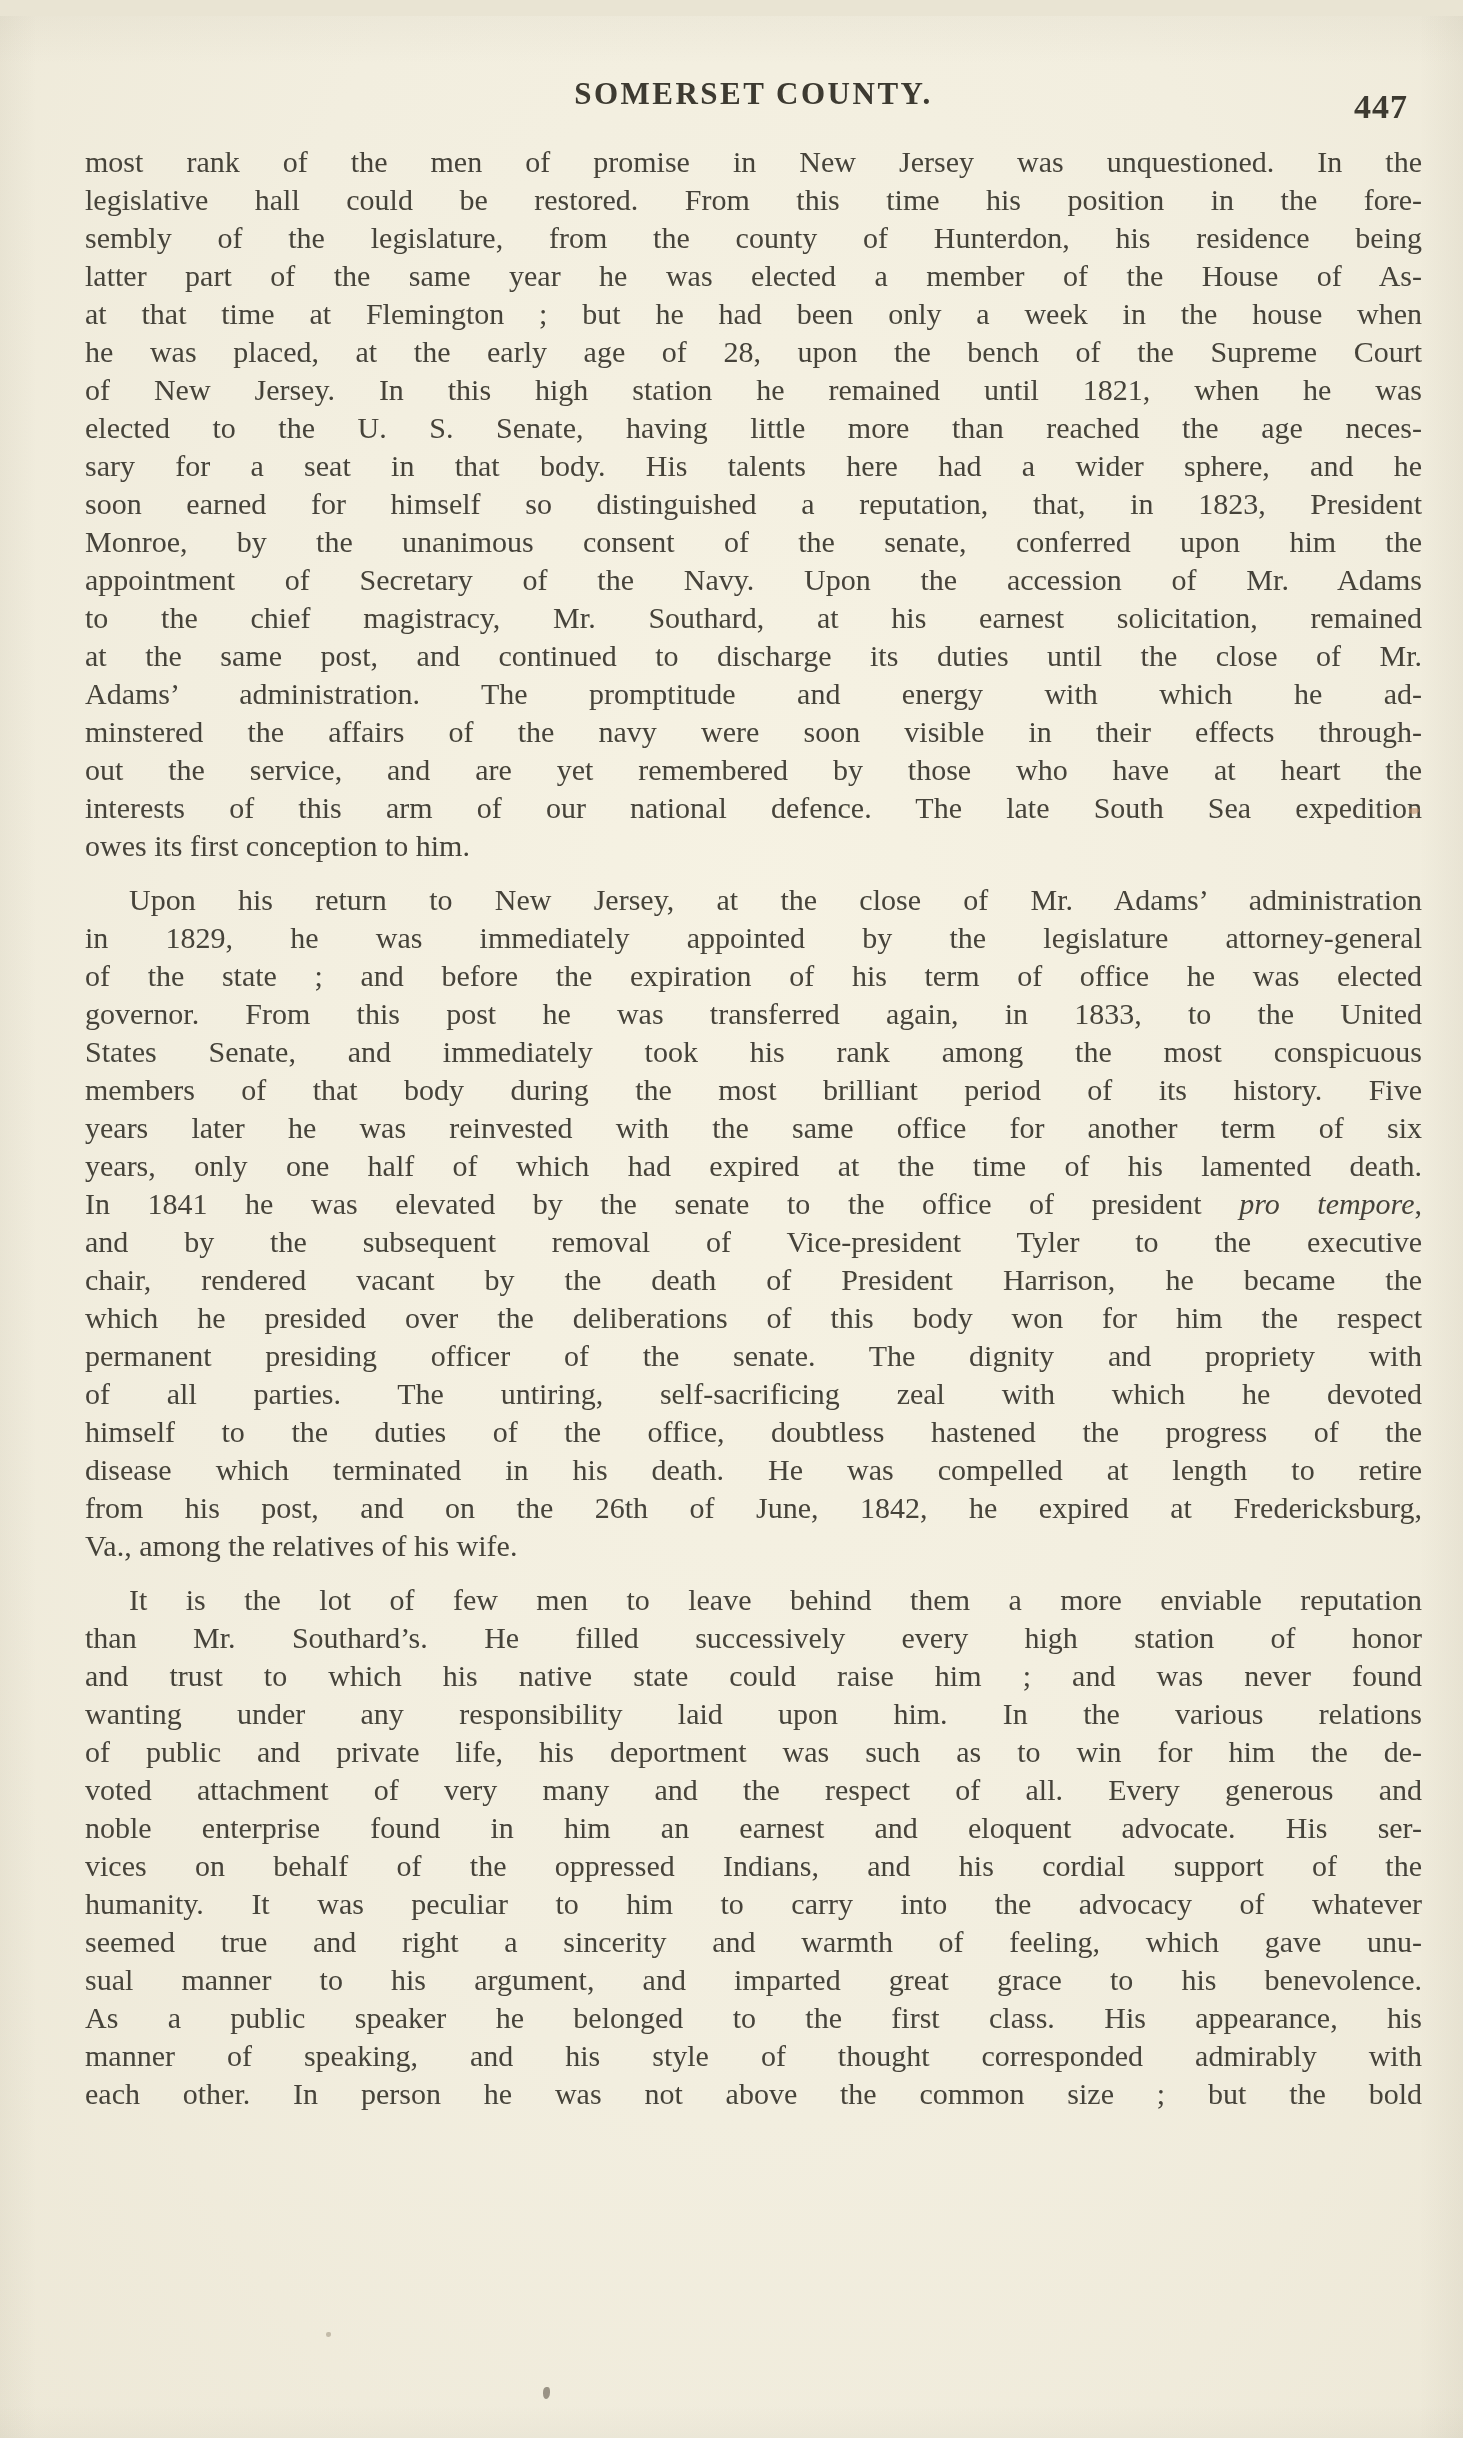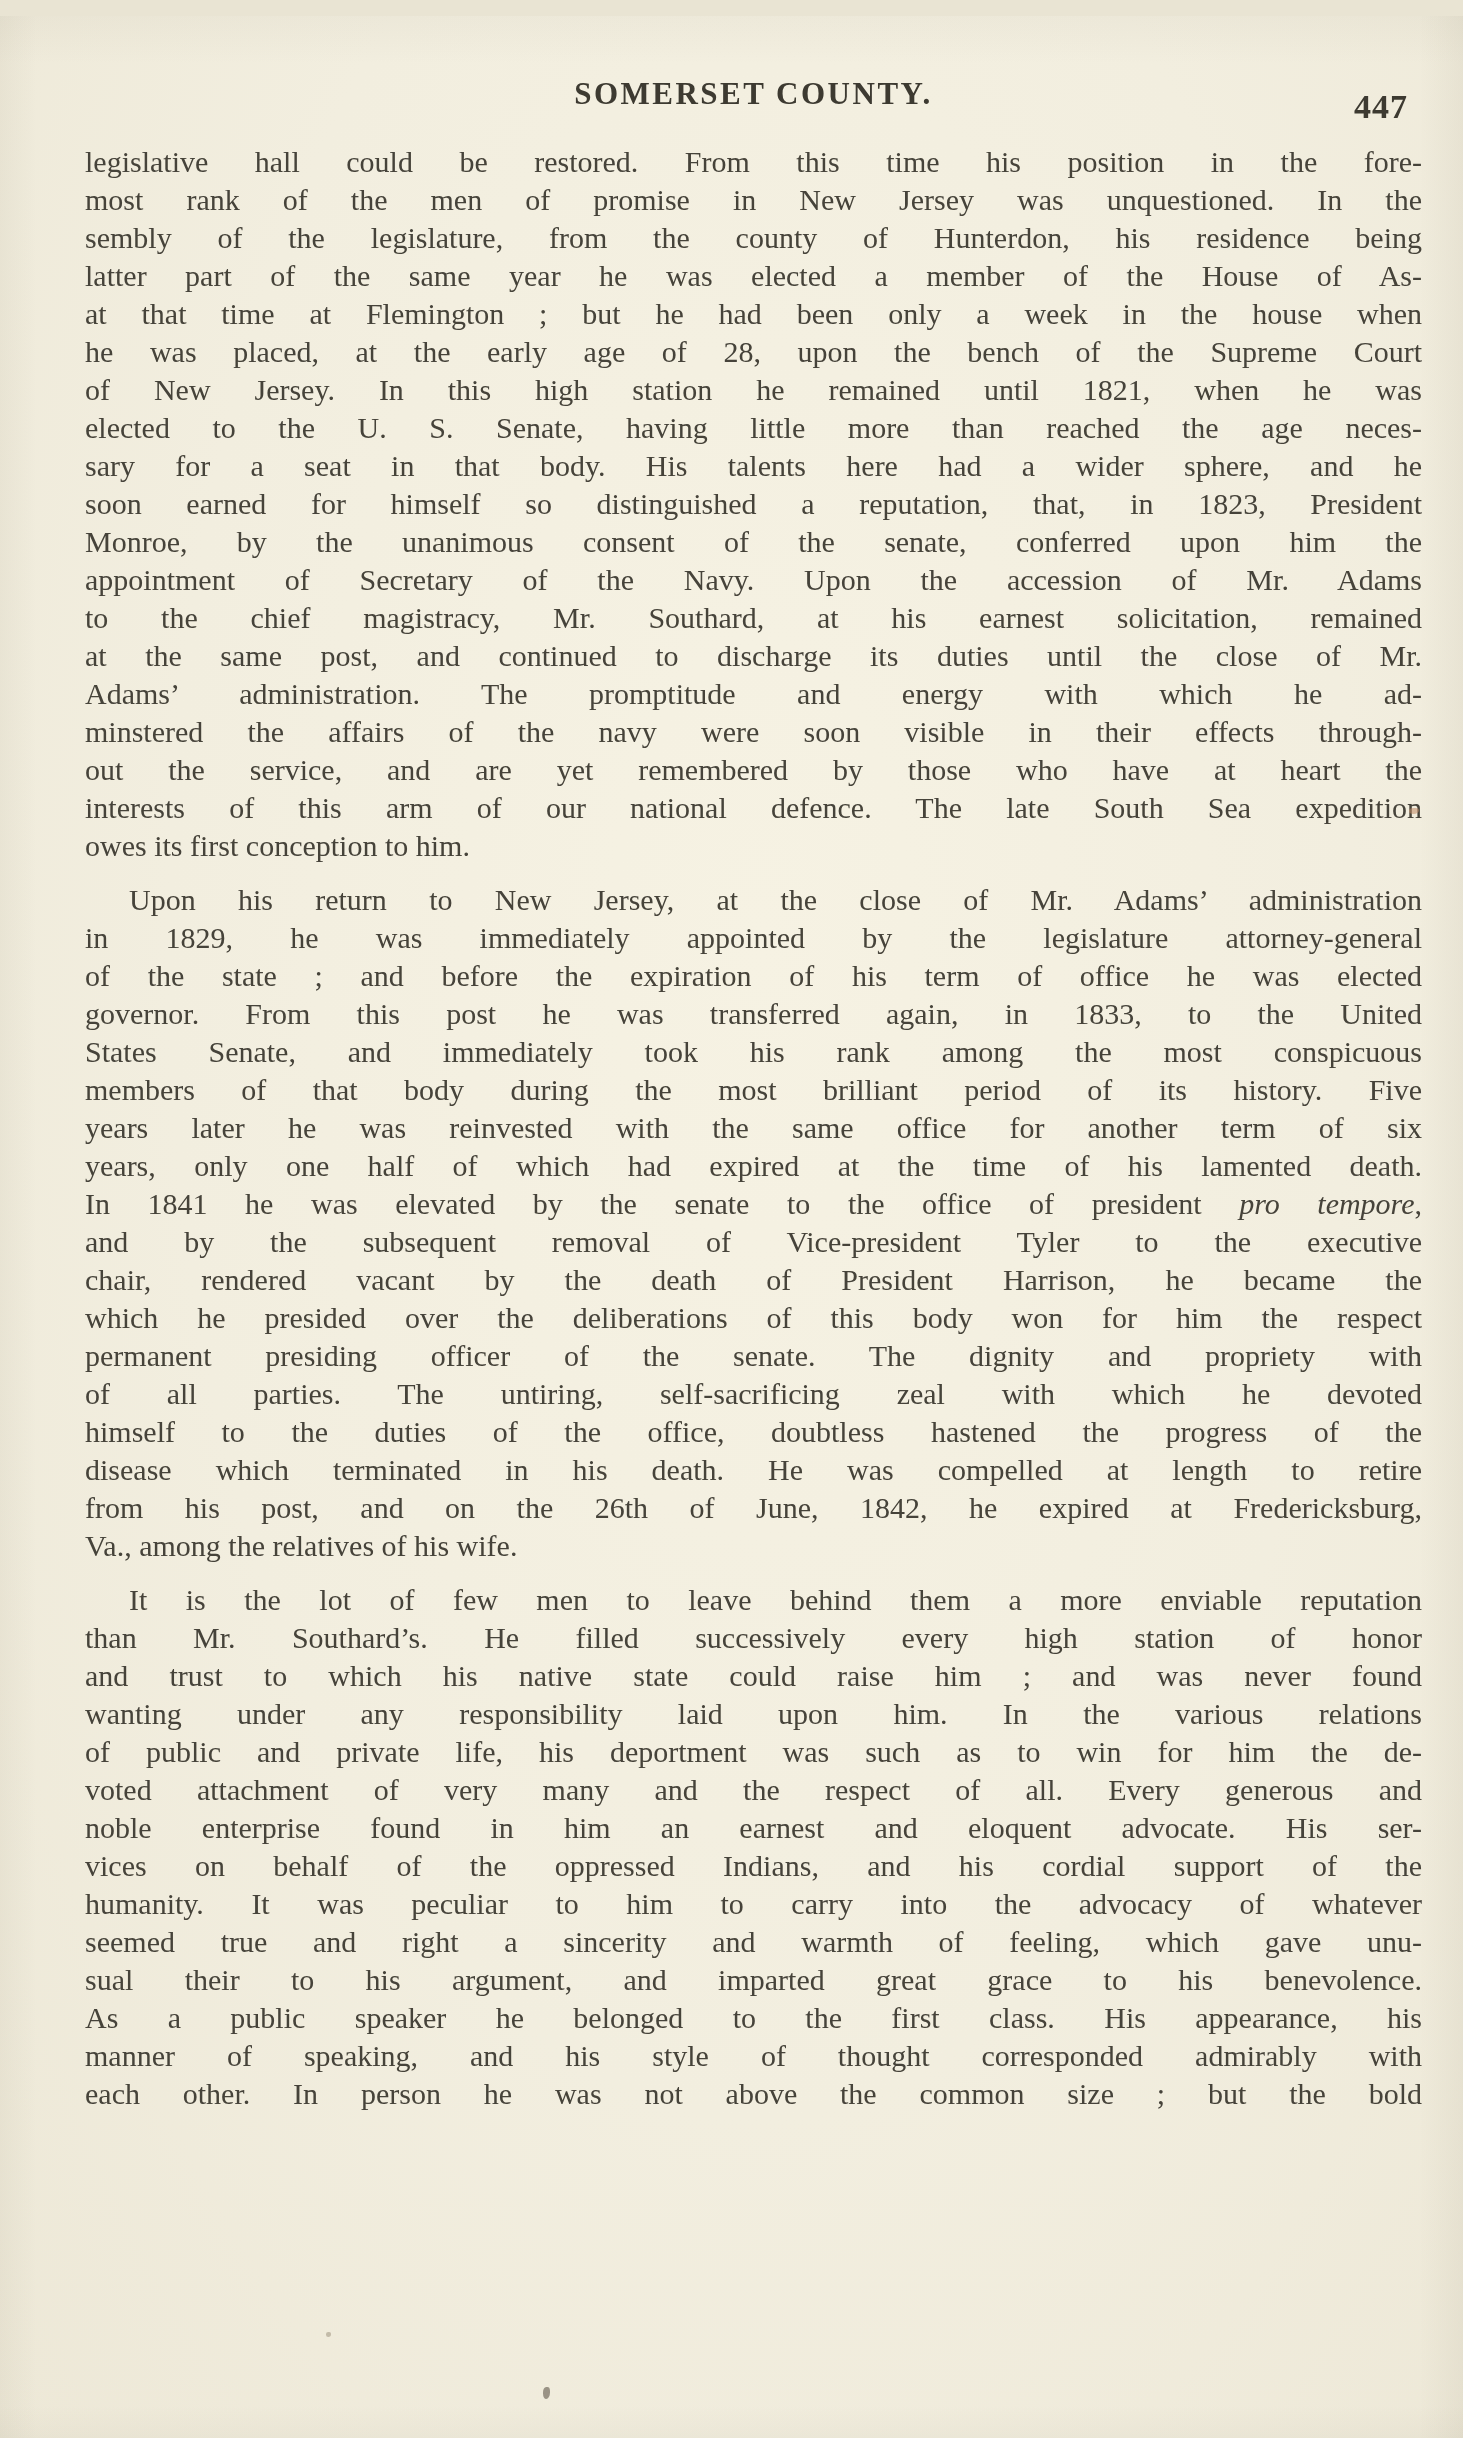--- a/index.html
+++ b/index.html
@@ -92,22 +92,22 @@
 <body>
 
 <div class="page">
   <div class="header">
     <div class="running-title">SOMERSET COUNTY.</div>
     <div class="page-number">447</div>
   </div>
 
   <div class="text-block">
       <div class="para">
+        <div class="line"><span>most rank of the men of promise in New Jersey was unquestioned. In the</span></div>
         <div class="line"><span>legislative hall could be restored. From this time his position in the fore-</span></div>
-        <div class="line"><span>most rank of the men of promise in New Jersey was unquestioned. In the</span></div>
         <div class="line"><span>sembly of the legislature, from the county of Hunterdon, his residence being</span></div>
         <div class="line"><span>latter part of the same year he was elected a member of the House of As-</span></div>
         <div class="line"><span>at that time at Flemington ; but he had been only a week in the house when</span></div>
         <div class="line"><span>he was placed, at the early age of 28, upon the bench of the Supreme Court</span></div>
         <div class="line"><span>of New Jersey. In this high station he remained until 1821, when he was</span></div>
         <div class="line"><span>elected to the U. S. Senate, having little more than reached the age neces-</span></div>
         <div class="line"><span>sary for a seat in that body. His talents here had a wider sphere, and he</span></div>
         <div class="line"><span>soon earned for himself so distinguished a reputation, that, in 1823, President</span></div>
         <div class="line"><span>Monroe, by the unanimous consent of the senate, conferred upon him the</span></div>
         <div class="line"><span>appointment of Secretary of the Navy. Upon the accession of Mr. Adams</span></div>
@@ -143,21 +143,21 @@
         <div class="line"><span>It is the lot of few men to leave behind them a more enviable reputation</span></div>
         <div class="line"><span>than Mr. Southard’s. He filled successively every high station of honor</span></div>
         <div class="line"><span>and trust to which his native state could raise him ; and was never found</span></div>
         <div class="line"><span>wanting under any responsibility laid upon him. In the various relations</span></div>
         <div class="line"><span>of public and private life, his deportment was such as to win for him the de-</span></div>
         <div class="line"><span>voted attachment of very many and the respect of all. Every generous and</span></div>
         <div class="line"><span>noble enterprise found in him an earnest and eloquent advocate. His ser-</span></div>
         <div class="line"><span>vices on behalf of the oppressed Indians, and his cordial support of the</span></div>
         <div class="line"><span>humanity. It was peculiar to him to carry into the advocacy of whatever</span></div>
         <div class="line"><span>seemed true and right a sincerity and warmth of feeling, which gave unu-</span></div>
-        <div class="line"><span>sual their to his argument, and imparted great grace to his benevolence.</span></div>
+        <div class="line"><span>sual manner to his argument, and imparted great grace to his benevolence.</span></div>
         <div class="line"><span>As a public speaker he belonged to the first class. His appearance, his</span></div>
         <div class="line"><span>manner of speaking, and his style of thought corresponded admirably with</span></div>
         <div class="line"><span>each other. In person he was not above the common size ; but the bold</span></div>
       </div>
     </div>
 
   <div class="speck speck-1"></div>
   <div class="speck speck-2"></div>
   <div class="speck speck-3"></div>
 </div>

